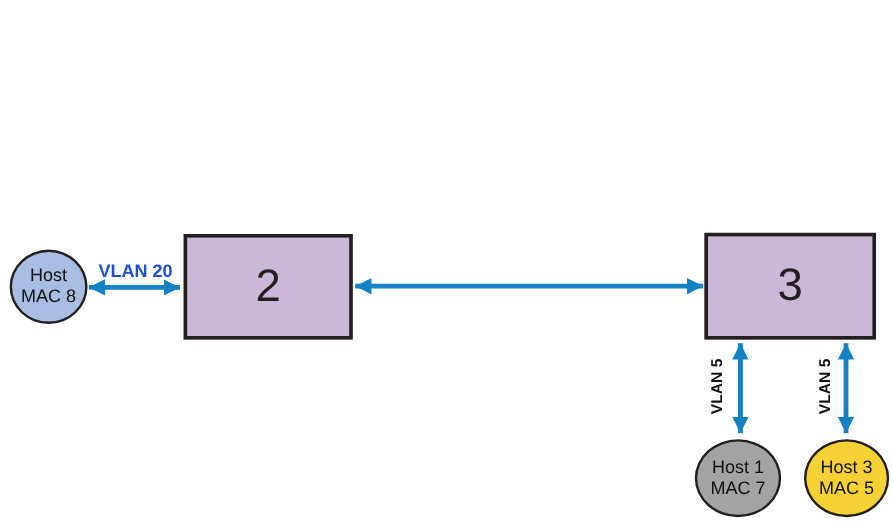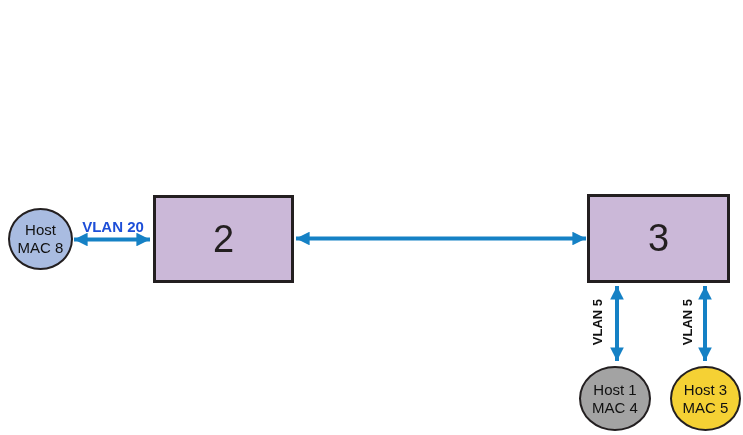--- a/index.html
+++ b/index.html
@@ -115,21 +115,21 @@
   <div id="switch-2" class="switch-box">
     <span>2</span>
   </div>
 
   <div id="switch-3" class="switch-box">
     <span>3</span>
   </div>
 
   <div id="host1-mac3" class="host-circle">
     <span>Host 1</span>
-    <span>MAC 4</span>
+    <span>MAC 7</span>
   </div>
 
   <div id="host2-mac4" class="host-circle">
     <span>Host 3</span>
     <span>MAC 5</span>
   </div>
 
   <div id="vlan20-label" class="link-label-blue">VLAN 20</div>
 
 

